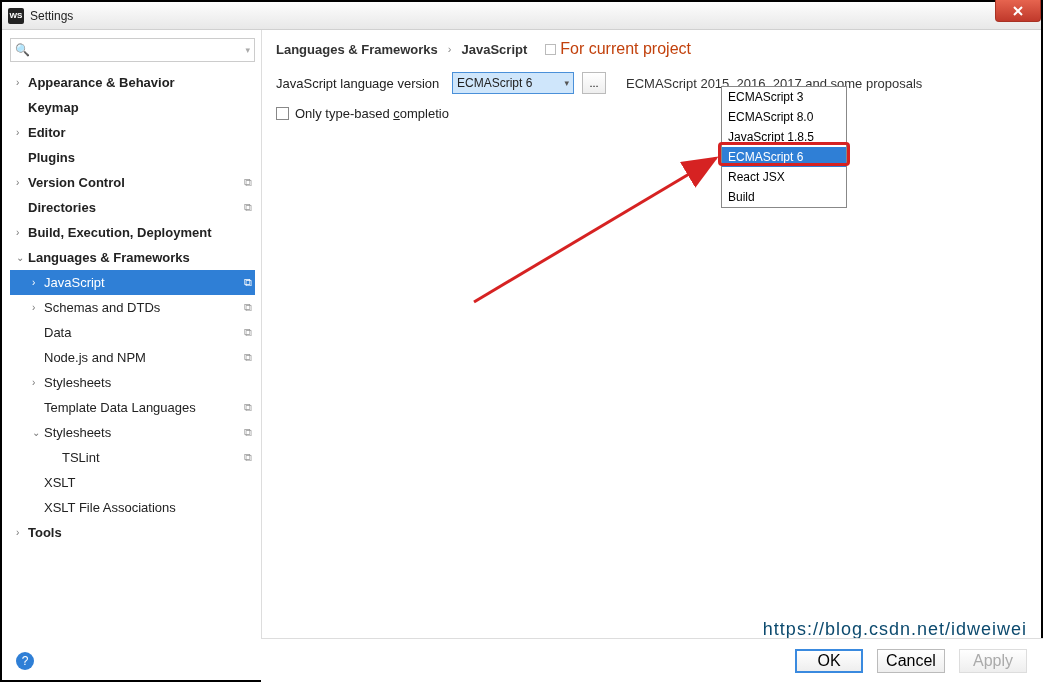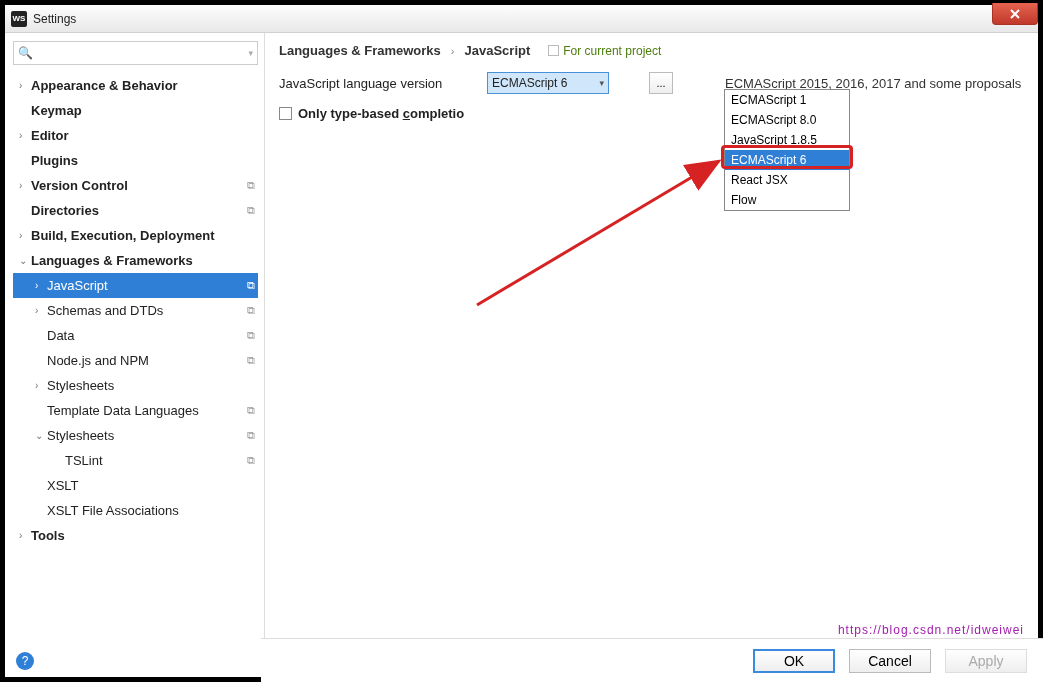--- a/index.html
+++ b/index.html
@@ -1,18 +1,18 @@
 <!DOCTYPE html>
 <html><head>
   <meta charset="utf-8">
   <style>
     * { box-sizing: border-box; margin: 0; padding: 0; font-family: "Segoe UI", Arial, sans-serif; }
     body { width: 1043px; height: 682px; background: #fff; overflow: hidden; position: relative; }
 
-    .window { border: 5px solid #000000; width: 1043px; height: 682px; display: flex; flex-direction: column; }
+    .window { border: 2px solid #000000; width: 1043px; height: 682px; display: flex; flex-direction: column; }
 
     
     .titlebar { height: 28px; background: linear-gradient(#fdfdfd,#e8e8e8); border-bottom: 1px solid #d0d0d0; display: flex; align-items: center; padding: 0 0 0 6px; position: relative; }
     .titlebar .app-icon { width: 16px; height: 16px; background: #222; color: #fff; font-size: 8px; font-weight: bold; display: flex; align-items: center; justify-content: center; border-radius: 2px; margin-right: 6px; }
     .titlebar .title { font-size: 12px; color: #222; }
     .titlebar .close { position: absolute; right: 0; top: -2px; width: 46px; height: 22px; background: linear-gradient(#e6644f,#c0392b); border: 1px solid #a83224; border-top: none; border-radius: 0 0 4px 4px; display: flex; align-items: center; justify-content: center; color: #fff; font-size: 13px; cursor: pointer; }
 
     
     .content { flex: 1; display: flex; background: #fff; }
 
@@ -30,47 +30,47 @@
     .tree .bold { font-weight: 600; }
     .tree .depth1 { padding-left: 22px; }
     .tree .depth2 { padding-left: 40px; }
     .tree .selected { background: #2f7fd6; color: #fff; }
     .tree .selected .arrow, .tree .selected .copy { color: #fff; }
 
     .right { flex: 1; display: flex; flex-direction: column; padding: 10px 14px 44px 14px; position: relative; }
     .breadcrumb { font-size: 13px; display: flex; align-items: center; gap: 10px; margin-bottom: 12px; }
     .breadcrumb .seg { font-weight: 600; color: #333; }
     .breadcrumb .sep { color: #888; font-size: 11px; }
-    .breadcrumb .ctx { color: #4d7c0f; font-size: 12px; display: flex; align-items: center; gap: 4px; margin-left: 8px; }
+    .breadcrumb .ctx { color: #c2410c; font-size: 16px; display: flex; align-items: center; gap: 4px; margin-left: 8px; }
     .breadcrumb .ctx-icon { width: 11px; height: 11px; border: 1px solid #bbb; display: inline-block; }
 
-    .form-row { display: flex; align-items: center; font-size: 13px; color: #222; height: 26px; margin-bottom: 6px; gap: 32px; }
+    .form-row { display: flex; align-items: center; font-size: 13px; color: #222; height: 26px; margin-bottom: 6px; }
     .form-row .lbl { width: 176px; }
     .form-row .dots { width: 24px; height: 22px; border: 1px solid #bbb; margin-left: 8px; background: linear-gradient(#fff,#eee); font-size: 11px; cursor: pointer; }
     .form-row .desc { margin-left: 20px; color: #333; }
 
-    .chk-row { display: flex; align-items: center; font-size: 13px; color: #222; margin-top: 4px; font-weight: bold; }
+    .chk-row { display: flex; align-items: center; font-size: 13px; color: #222; margin-top: 4px; }
     .chk-row .box { width: 13px; height: 13px; border: 1px solid #888; margin-right: 6px; background: #fff; }
     .chk-row .und { text-decoration: underline; text-decoration-style: solid; }
 
     .dropdown { position: absolute; left: 459px; top: 56px; width: 126px; border: 1px solid #888; background: #fff; font-size: 12px; z-index: 10; }
     .dropdown .opt { padding: 3px 6px; cursor: pointer; }
     .dropdown .opt.hl { background: #2f7fd6; color: #fff; }
     .red-box { position: absolute; left: 456px; top: 112px; width: 132px; height: 24px; border: 3px solid #d62222; border-radius: 4px; pointer-events: none; z-index: 11; }
 
     .arrow-svg { position: absolute; left: 208px; top: 126px; width: 258px; height: 150px; pointer-events: none; z-index: 9; }
 
     .footer { position: absolute; left: 261px; right: 0; bottom: 0; height: 44px; border-top: 1px solid #ddd; display: flex; align-items: center; justify-content: flex-end; gap: 14px; padding-right: 16px; background: #fff; }
-    .footer button { width: 82px; height: 24px; font-size: 14px; border: 1px solid #bbb; background: linear-gradient(#fff,#eee); cursor: pointer; }
+    .footer button { width: 68px; height: 24px; font-size: 16px; border: 1px solid #bbb; background: linear-gradient(#fff,#eee); cursor: pointer; }
     .footer button.primary { border: 2px solid #3a8adf; }
     .footer button.disabled { color: #aaa; border-color: #ddd; cursor: default; }
 
     .help { position: absolute; left: 16px; bottom: 12px; width: 18px; height: 18px; border-radius: 50%; background: #2f7fd6; color: #fff; font-size: 12px; display: flex; align-items: center; justify-content: center; cursor: pointer; }
 
-    .watermark { position: absolute; right: 14px; bottom: 40px; font-size: 12px; color: #a21caf; letter-spacing: 1px; pointer-events: none; }
+    .watermark { position: absolute; right: 14px; bottom: 40px; font-size: 18px; color: #0c4a6e; letter-spacing: 1px; pointer-events: none; }
   </style>
 </head>
 <body>
 
 <div class="window">
 
   <div class="titlebar">
     <div class="app-icon">WS</div>
     <div class="title">Settings</div>
     <div class="close">
@@ -248,26 +248,26 @@
       </div>
 
       <div class="chk-row">
         <span class="box"></span>
         <span>
           <span>Only type-based </span><span class="und">c</span><span>ompletio</span>
         </span>
       </div>
 
       <div class="dropdown" id="dropdown">
-          <div class="opt">ECMAScript 1</div>
+          <div class="opt">ECMAScript 3</div>
           <div class="opt">ECMAScript 8.0</div>
           <div class="opt">JavaScript 1.8.5</div>
           <div class="opt hl">ECMAScript 6</div>
           <div class="opt">React JSX</div>
-          <div class="opt">Flow</div>
+          <div class="opt">Build</div>
         </div>
       <div class="red-box"></div>
 
       <svg class="arrow-svg" viewBox="0 0 258 150">
         <defs>
             <marker id="ah" markerWidth="12" markerHeight="10" refX="11" refY="5" orient="auto">
               <path d="M0 0 L12 5 L0 10 Z" fill="#d62222"></path>
             </marker>
           </defs>
         <line x1="4" y1="146" x2="246" y2="2" stroke="#d62222" stroke-width="3" marker-end="url(#ah)"></line>

